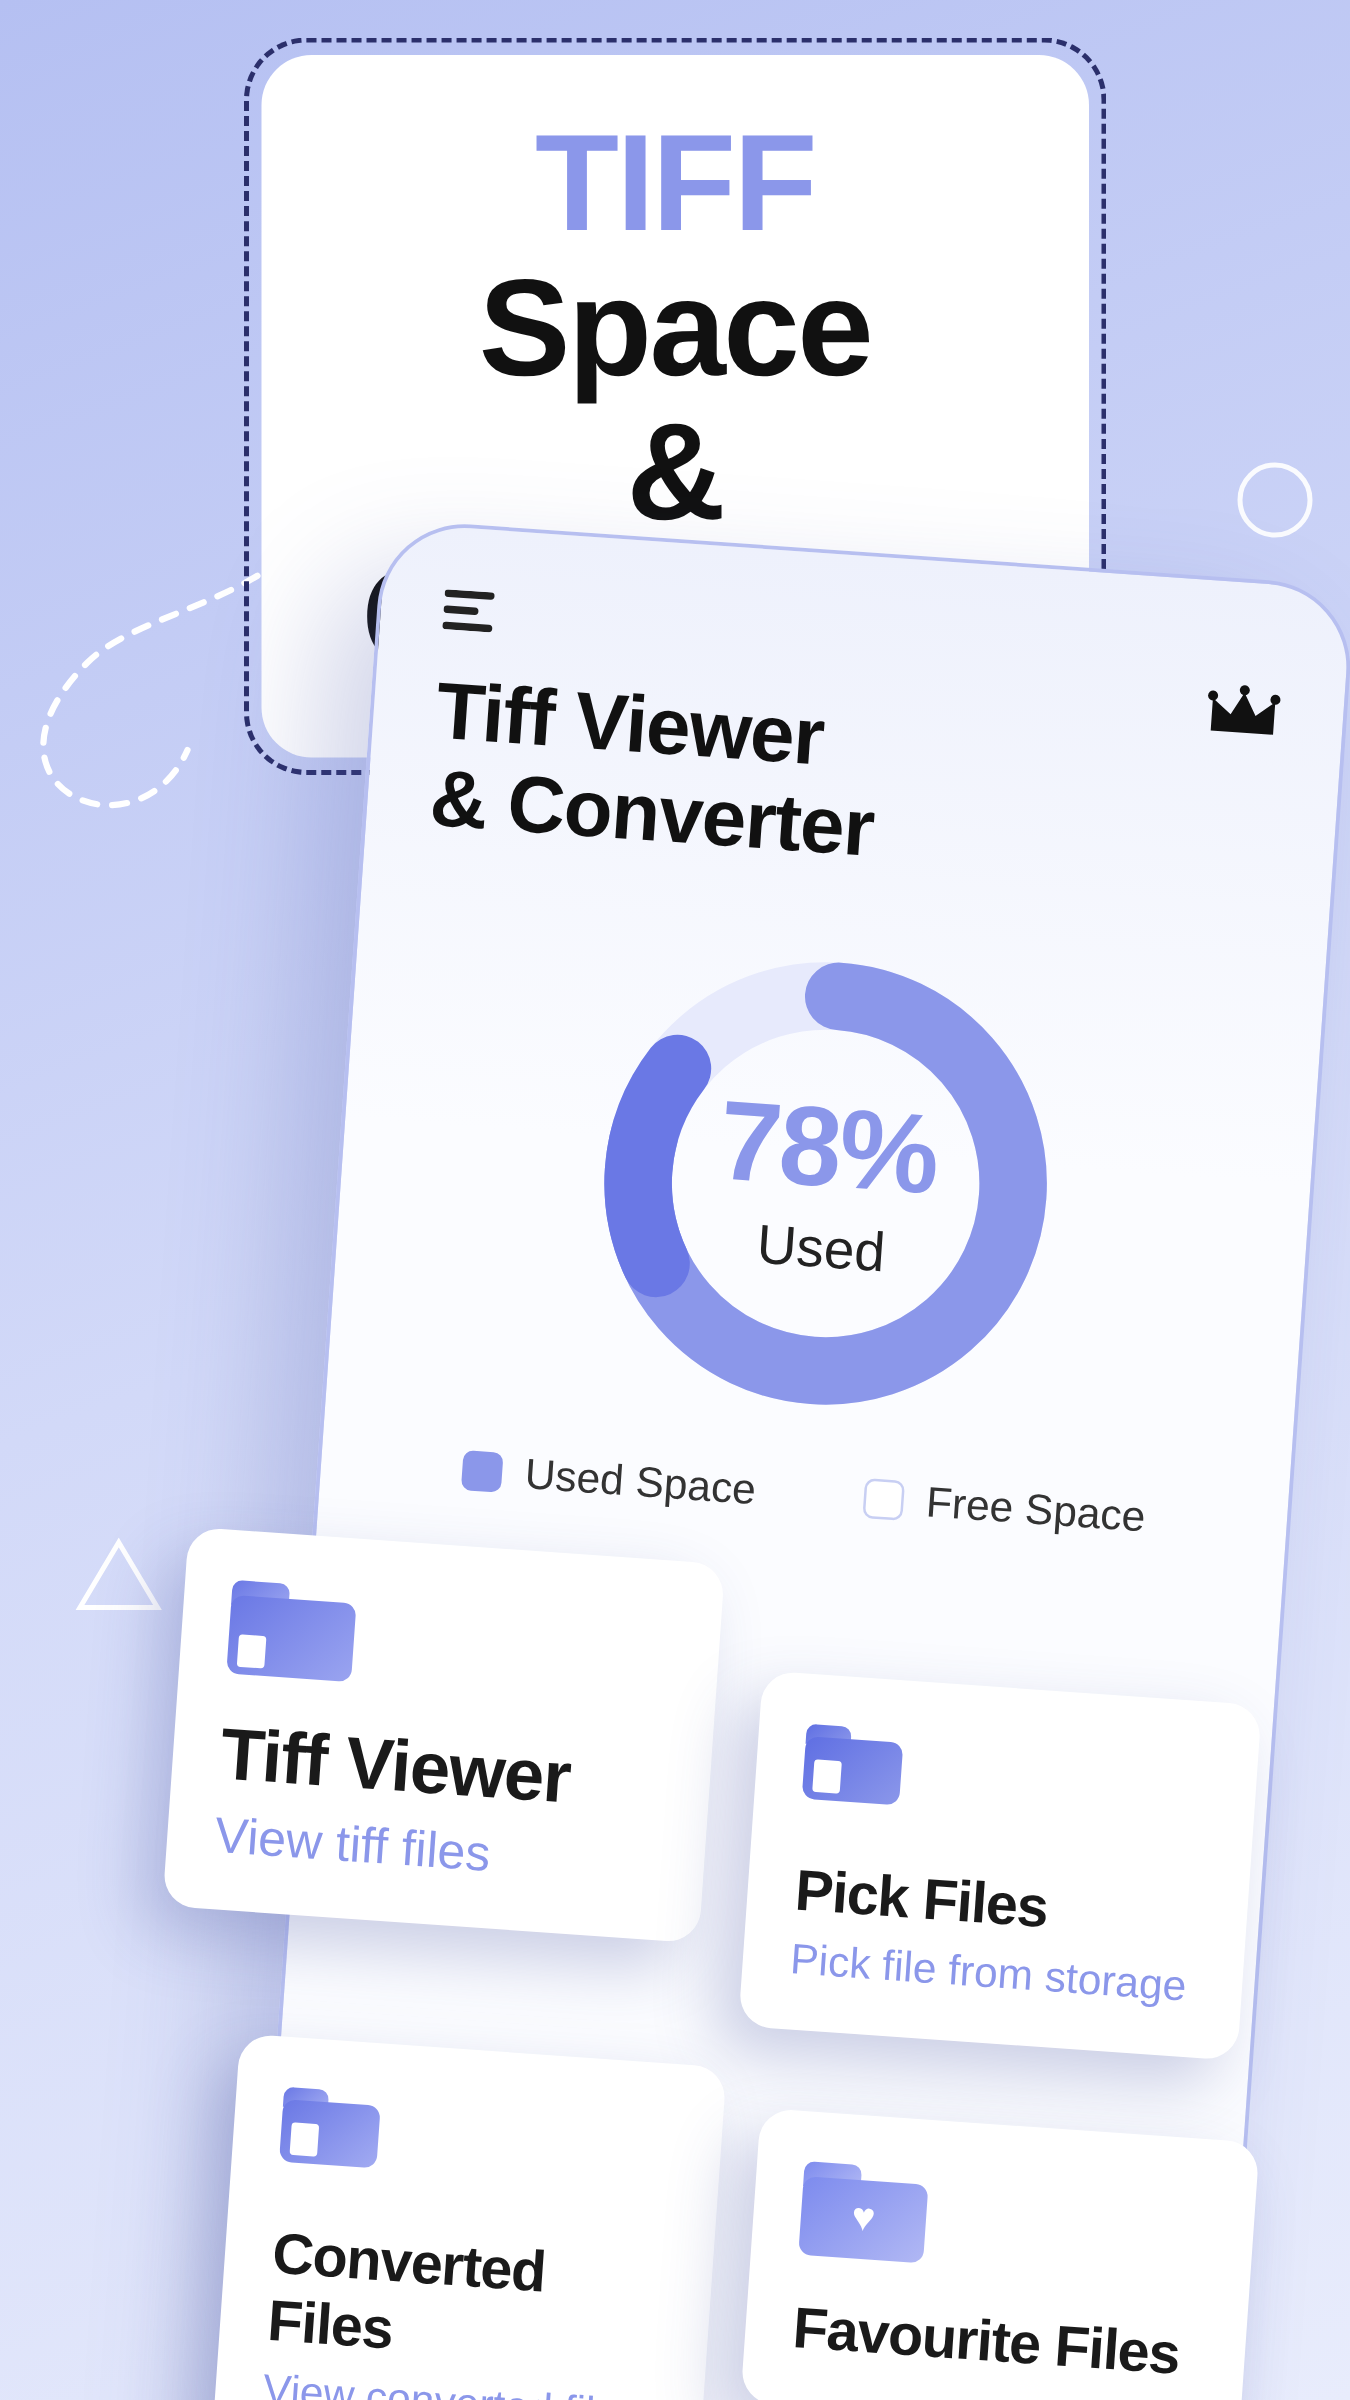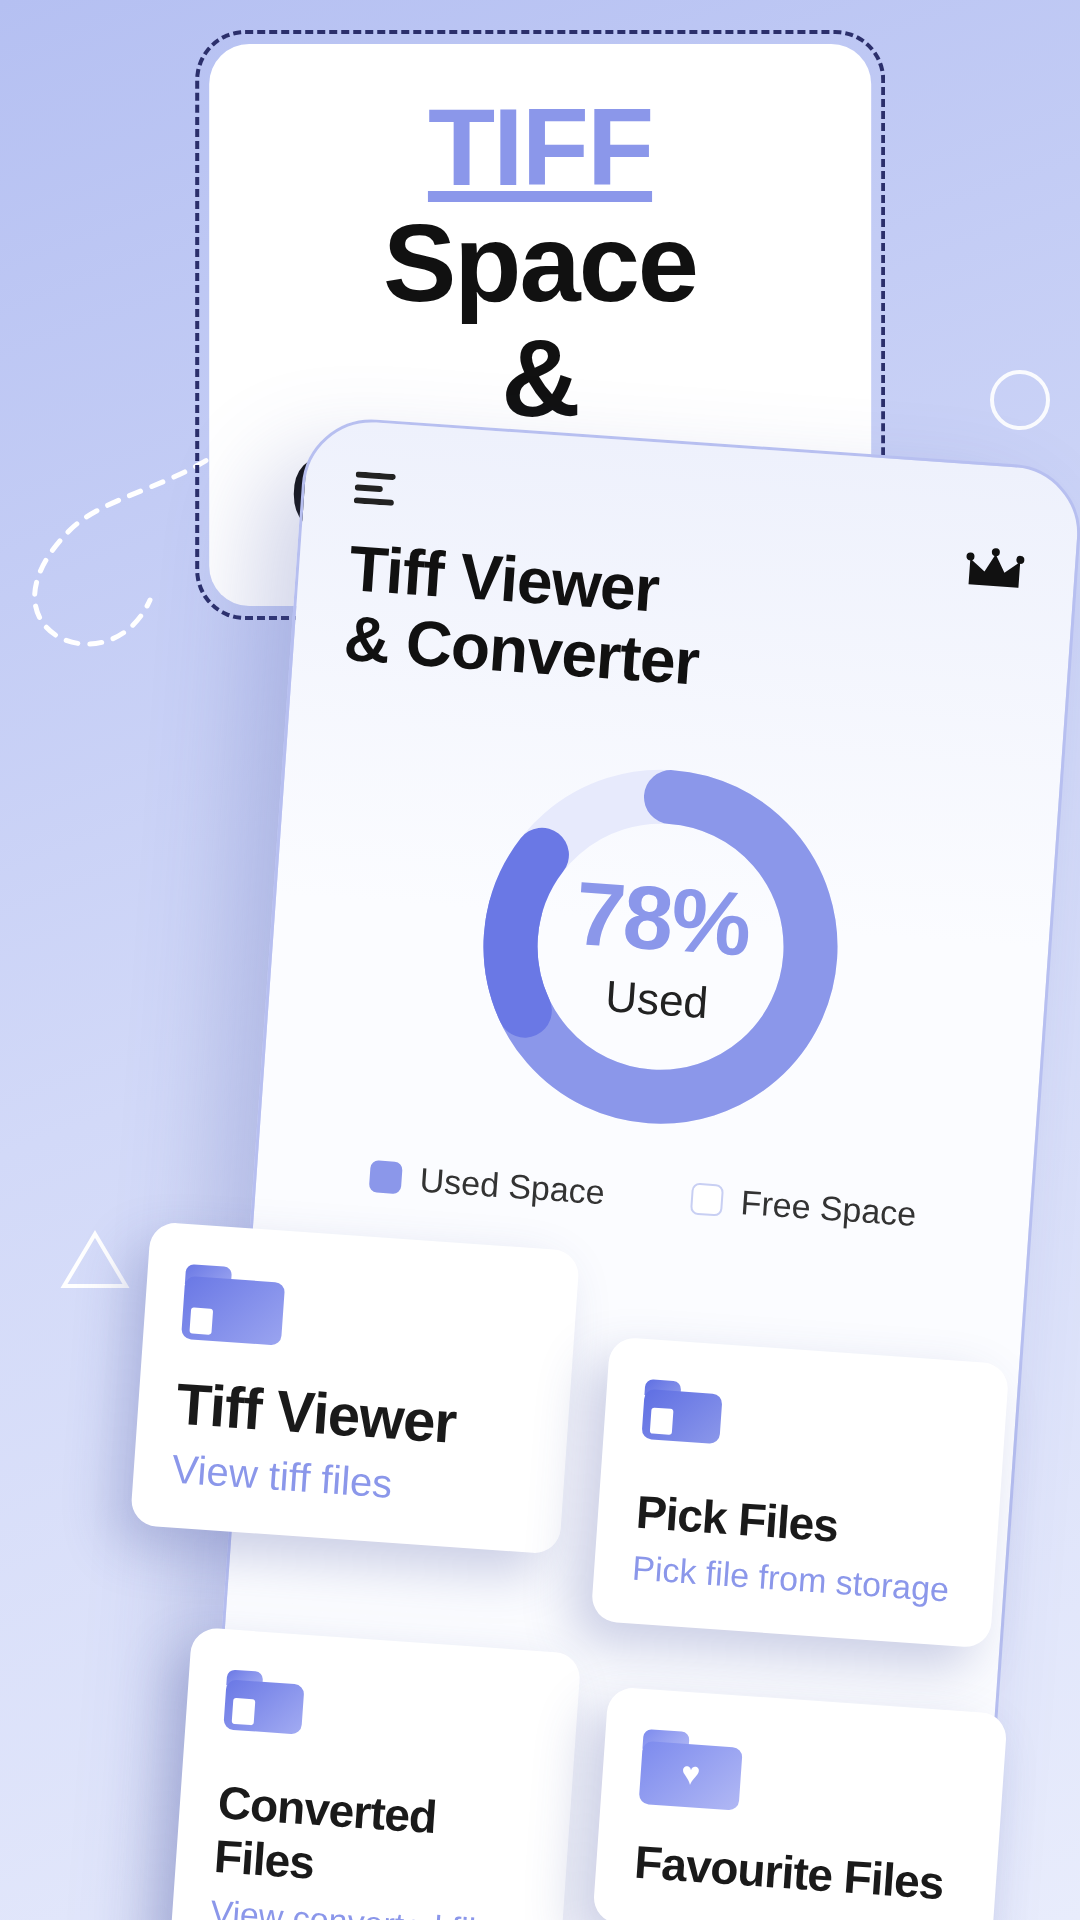--- a/index.html
+++ b/index.html
@@ -49,21 +49,21 @@
     padding: 10px;
   }
   .banner {
     background: #fff;
     border-radius: 40px;
     padding: 45px 80px 55px 80px;
     text-align: center;
     line-height: 1.05;
   }
   .banner .l1 { font-size: 110px; font-weight: 700; color: #111; letter-spacing:-2px;}
-  .banner .l1 .accent { color: #8b97ea; font-weight: 800; text-decoration: underline; }
+  .banner .l1 .accent { color: #8b97ea; font-weight: 800; }
   .banner .l2 { font-size: 110px; font-weight: 700; color: #111; letter-spacing:-2px;}
 
   
   .phone {
     position: absolute;
     top: 440px;
     left: 250px;
     width: 780px;
     height: 1600px;
     background: linear-gradient(180deg, #eef1fc 0%, #fbfcff 30%);

